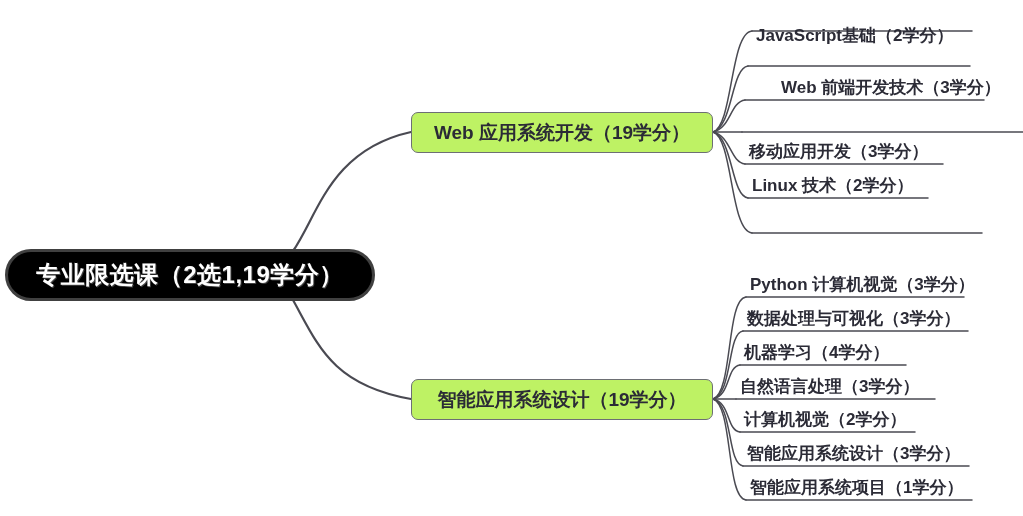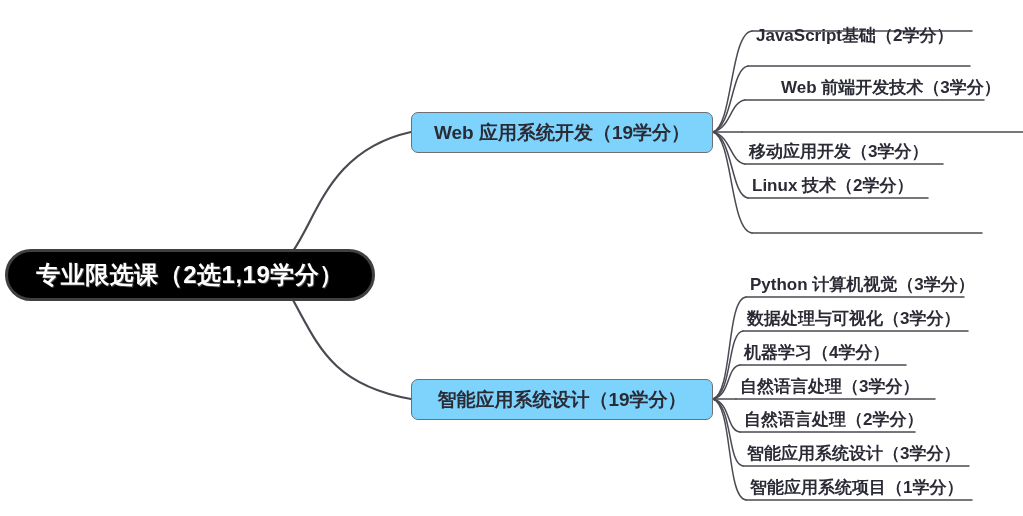--- a/index.html
+++ b/index.html
@@ -51,21 +51,21 @@
     white-space: nowrap;
     text-shadow: 1px 1px 0 rgba(120,120,120,0.55);
   }
 
   
   .branch-node {
     position: absolute;
     left: 411px;
     width: 302px;
     height: 41px;
-    background: #7dd3fc;
+    background: #bef264;
     border: 1.6px solid #6d6f74;
     border-radius: 7px;
     box-sizing: border-box;
     display: flex;
     align-items: center;
     justify-content: center;
     z-index: 5;
   }
   .branch-node.top  { top: 112px; }
   .branch-node.bot  { top: 379px; }
@@ -174,21 +174,21 @@
   <div class="leaf" style="left:743px; top:300px;">
     <span class="leaf-label">数据处理与可视化（3学分）</span>
   </div>
   <div class="leaf" style="left:740px; top:334px;">
     <span class="leaf-label">机器学习（4学分）</span>
   </div>
   <div class="leaf" style="left:736px; top:368px;">
     <span class="leaf-label">自然语言处理（3学分）</span>
   </div>
   <div class="leaf" style="left:740px; top:401px;">
-    <span class="leaf-label">自然语言处理（2学分）</span>
+    <span class="leaf-label">计算机视觉（2学分）</span>
   </div>
   <div class="leaf" style="left:743px; top:435px;">
     <span class="leaf-label">智能应用系统设计（3学分）</span>
   </div>
   <div class="leaf" style="left:746px; top:469px;">
     <span class="leaf-label">智能应用系统项目（1学分）</span>
   </div>
 
 </div>
 

